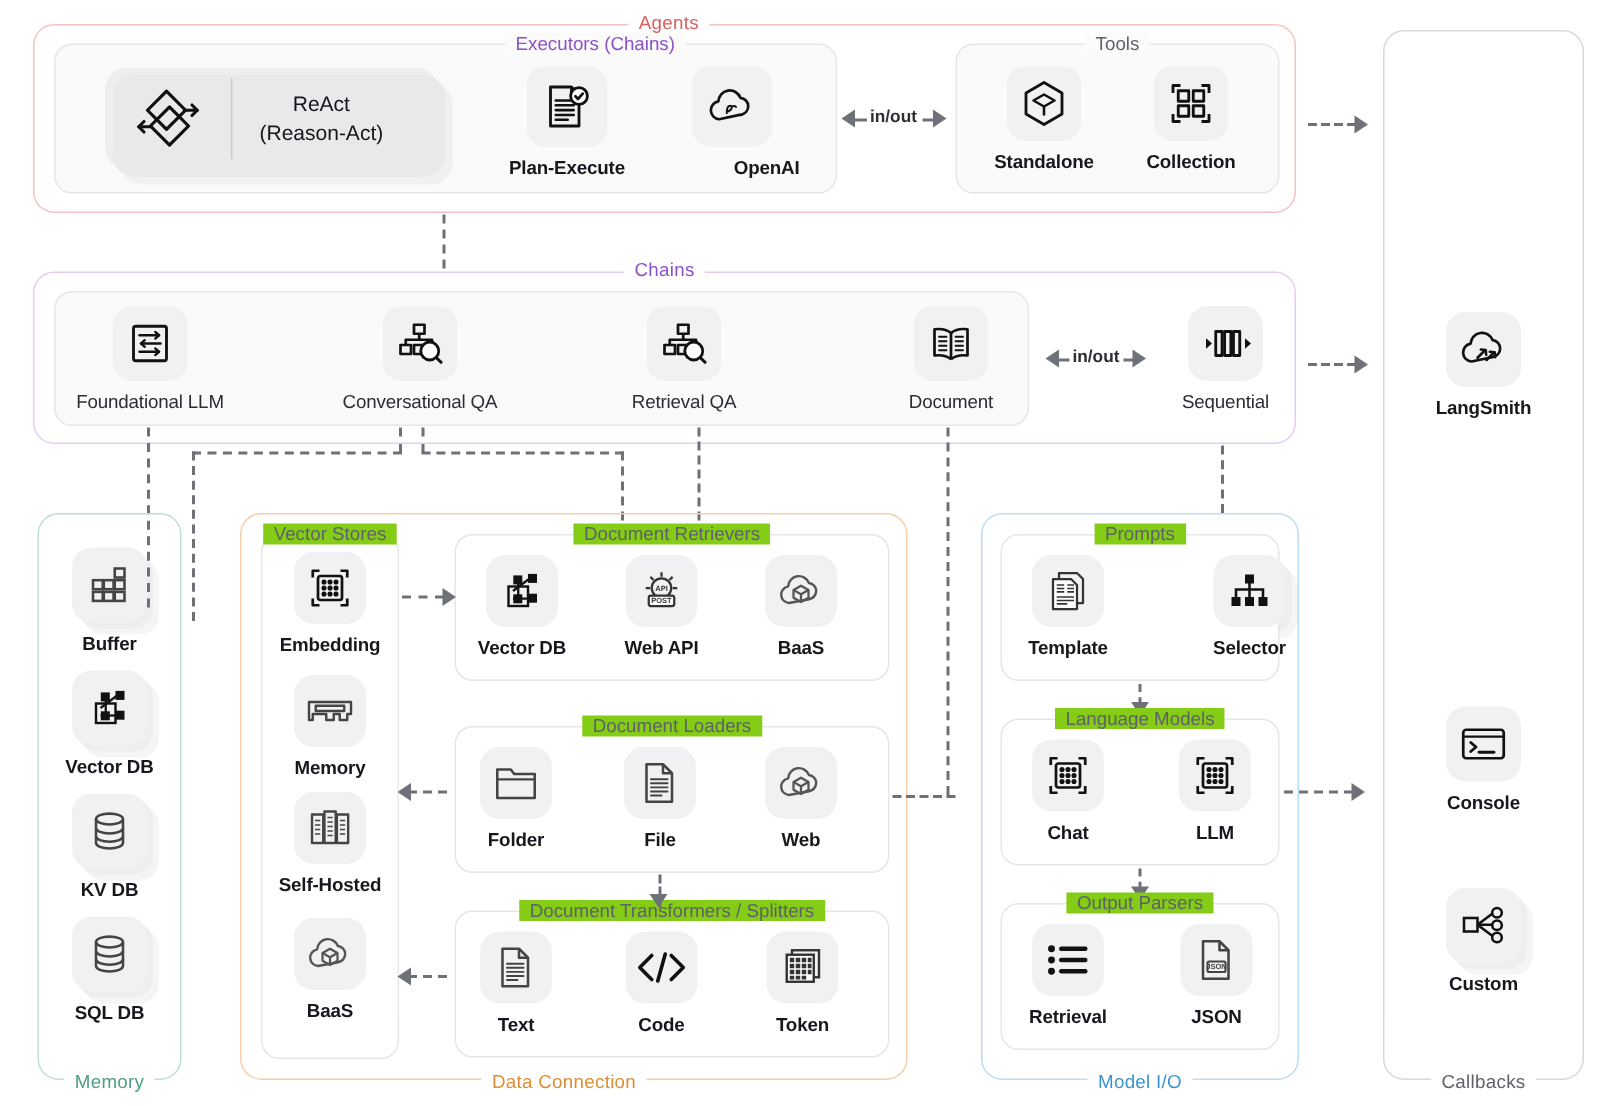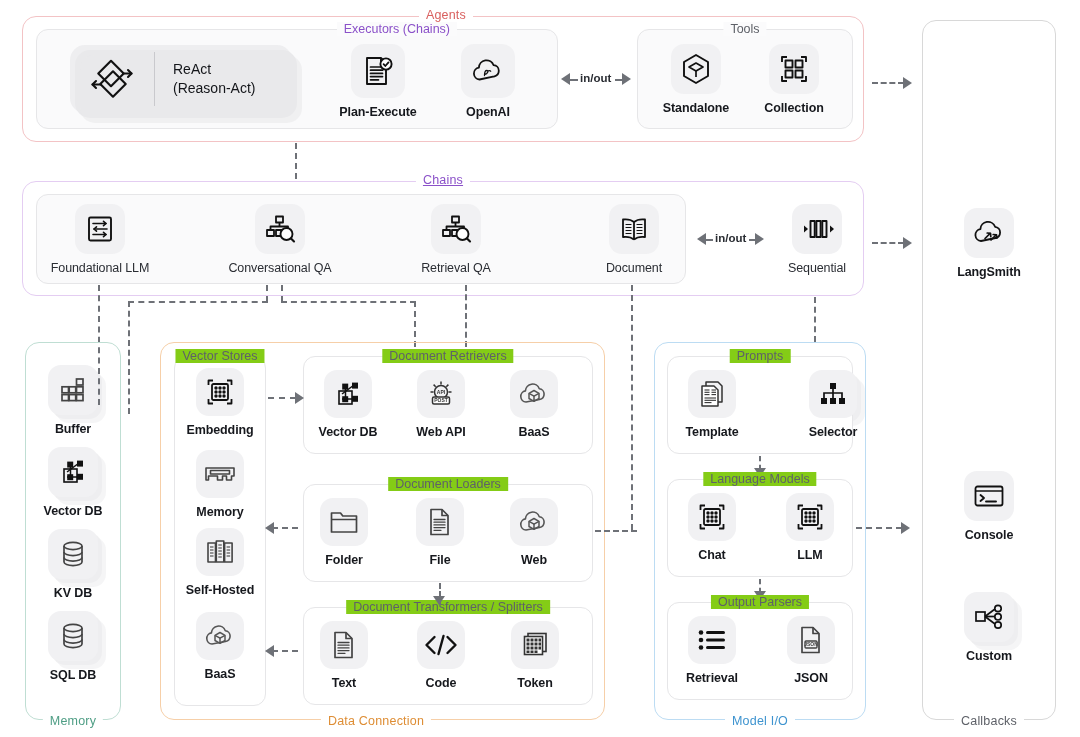--- a/index.html
+++ b/index.html
@@ -18,21 +18,21 @@
   .group > .glabel {
     position:absolute; top:-9px; font-size:12.5px; letter-spacing:.2px;
     background:#fff; padding:0 7px; white-space:nowrap;
   }
   .group > .glabel.center { left:50%; transform:translateX(-50%); }
   .group > .glabel.bottom { top:auto; bottom:-9px; }
 
   .g-agents   { border-color:#f3c3c5; }
   .g-agents   .glabel { color:#d9605f; }
   .g-chains   { border-color:#e4cdf2; }
-  .g-chains   .glabel { color:#8b51c9;text-decoration:underline; }
+  .g-chains   .glabel { color:#8b51c9; }
   .g-memory   { border-color:#bfded3; }
   .g-memory   .glabel { color:#4f9e85; }
   .g-data     { border-color:#f6cfa8; }
   .g-data     .glabel { color:#de8d34; }
   .g-model    { border-color:#bcdcf3; }
   .g-model    .glabel { color:#3d93cf; }
   .g-callbacks{ border-color:#d8d8d8; }
   .g-callbacks .glabel { color:#5e6168; }
 
   
@@ -108,21 +108,21 @@
 <div id="stage">
 
   <div class="group g-agents" style="left:22px; top:16px; width:842px; height:126px;">
     <span class="glabel center" style="left:auto; right:390px; transform:none;">Agents</span>
   </div>
 
   <div class="panel" style="left:36px; top:29px; width:522px; height:100px;">
     <span class="plabel" style="left:auto; right:100px; transform:none; color:#8b51c9;">Executors (Chains)</span>
   </div>
 
-  <div class="react-tile" style="left:70px; top:45px; width:222px; height:68px;">
+  <div class="react-tile" style="left:70px; top:45px; width:222px; height:68px;text-align:center;">
     <span class="icon-slot" style="width:84px; display:flex; justify-content:center;">
       <svg width="46" height="40" viewBox="0 0 46 40">
         <g fill="none" stroke="#111" stroke-width="2.1" stroke-linejoin="round" stroke-linecap="round">
           <rect x="13" y="5.5" width="18" height="18" transform="rotate(45 22 14.5)"></rect>
           <rect x="15" y="16" width="18" height="18" transform="rotate(45 24 25)"></rect>
         </g>
         <g fill="none" stroke="#111" stroke-width="2.1" stroke-linecap="round" stroke-linejoin="round">
           <path d="M7 22 L3.5 25.5 L7 29"></path>
           <path d="M3.5 25.5 L12 25.5"></path>
           <path d="M39 18 L42.5 14.5 L39 11"></path>
@@ -151,21 +151,21 @@
           <path d="M8.5 21.6 h12"></path>
             <path d="M8.5 24.8 h8"></path>
         </g>
         <circle cx="24" cy="9" r="5.6" fill="#fff" stroke="#111" stroke-width="1.9"></circle>
         <path d="M21.6 9.2 l1.7 1.8 l3.2 -3.6" fill="none" stroke="#111" stroke-width="1.8" stroke-linecap="round" stroke-linejoin="round"></path>
       </svg>
     </div>
     <span class="caption">Plan-Execute</span>
   </div>
 
-  <div class="node" style="left:443px; top:44px; width:90px;">
+  <div class="node" style="left:443px; top:44px; width:90px;text-align:right;">
     <div class="tile" style="width:54px; height:54px;">
       <svg width="34" height="30" viewBox="0 0 34 30">
         <path d="M8.5 23.5 a6 6 0 0 1 -.6 -11.9 a7.6 7.6 0 0 1 14.7 -2.4 a5.6 5.6 0 0 1 5.2 5.6 a5.9 5.9 0 0 1 -4.3 5.6 a5 5 0 0 1 -1.5 .2 Z" fill="none" stroke="#111" stroke-width="1.8" stroke-linejoin="round"></path>
         <g fill="none" stroke="#111" stroke-width="1.3" stroke-linecap="round">
           <path d="M13.5 19.5 c0 -3 1 -5 2.3 -5 c1 0 1.3 .8 .9 1.8 c-.5 1.3 -2 2 -3.2 2.2"></path>
           <path d="M17.5 14.8 c.9 -.3 1.8 -.2 2.2 .5"></path>
         </g>
       </svg>
     </div>
     <span class="caption">OpenAI</span>

